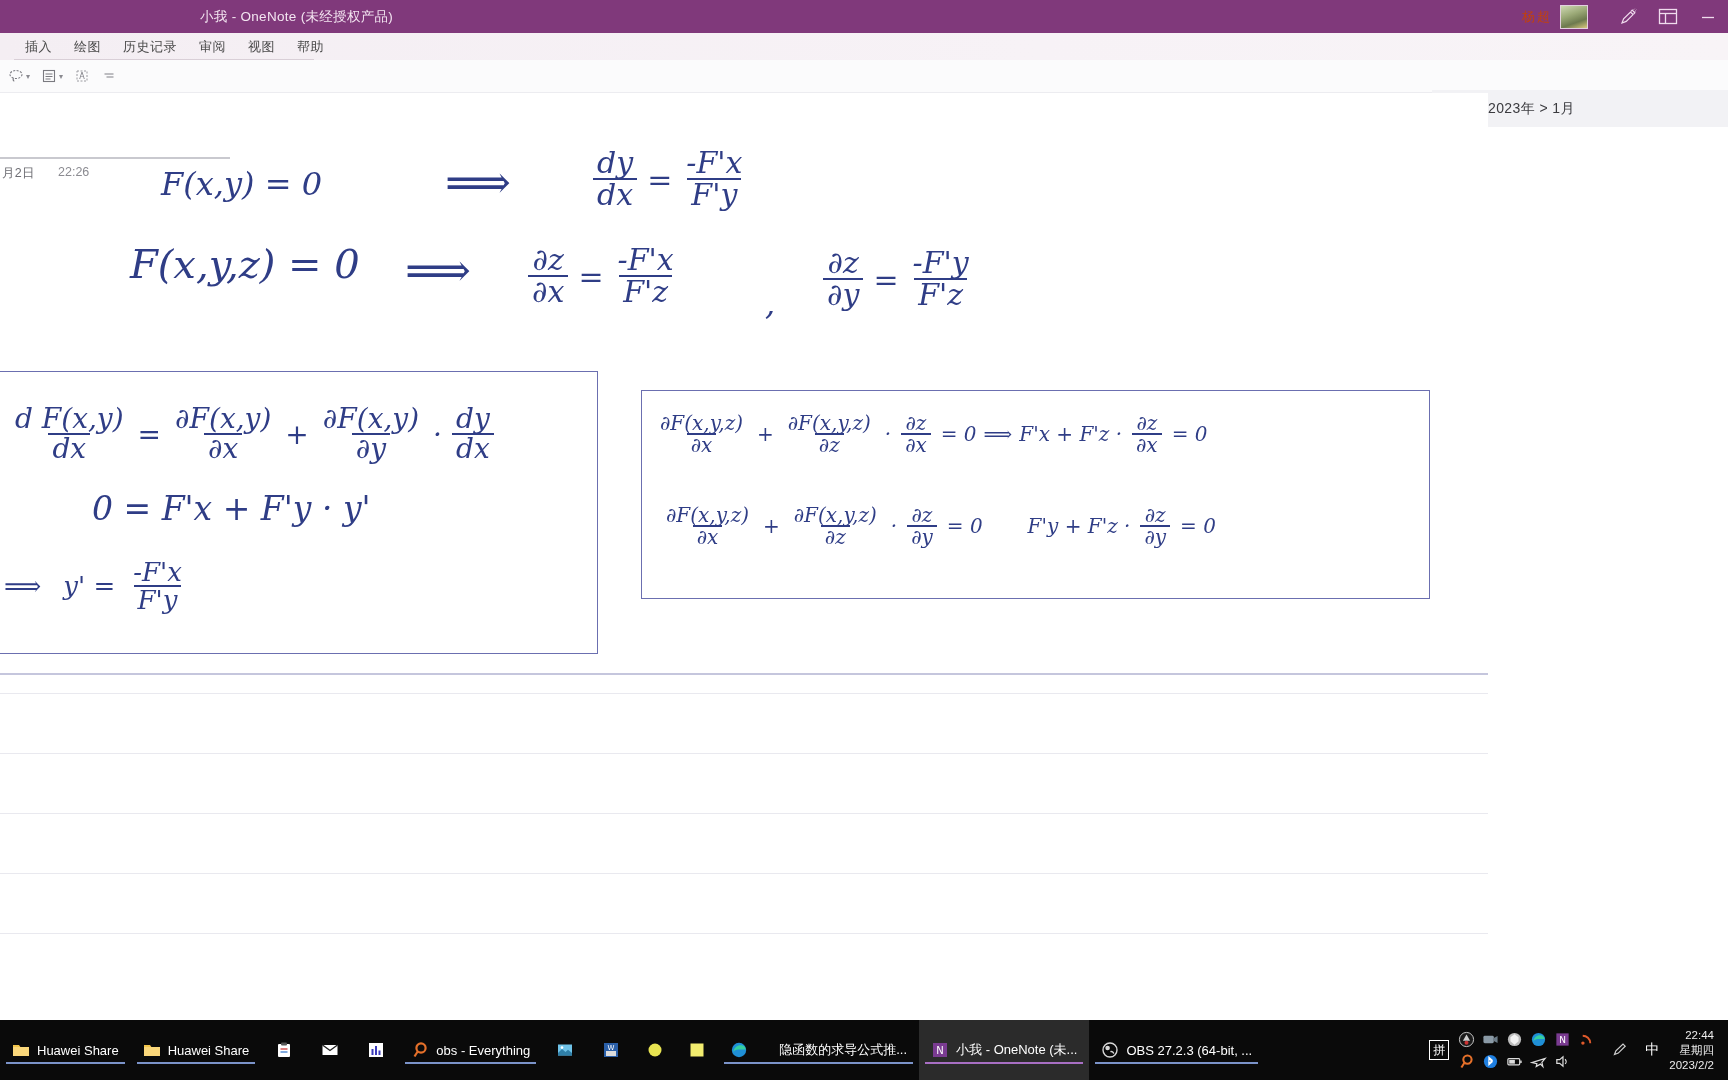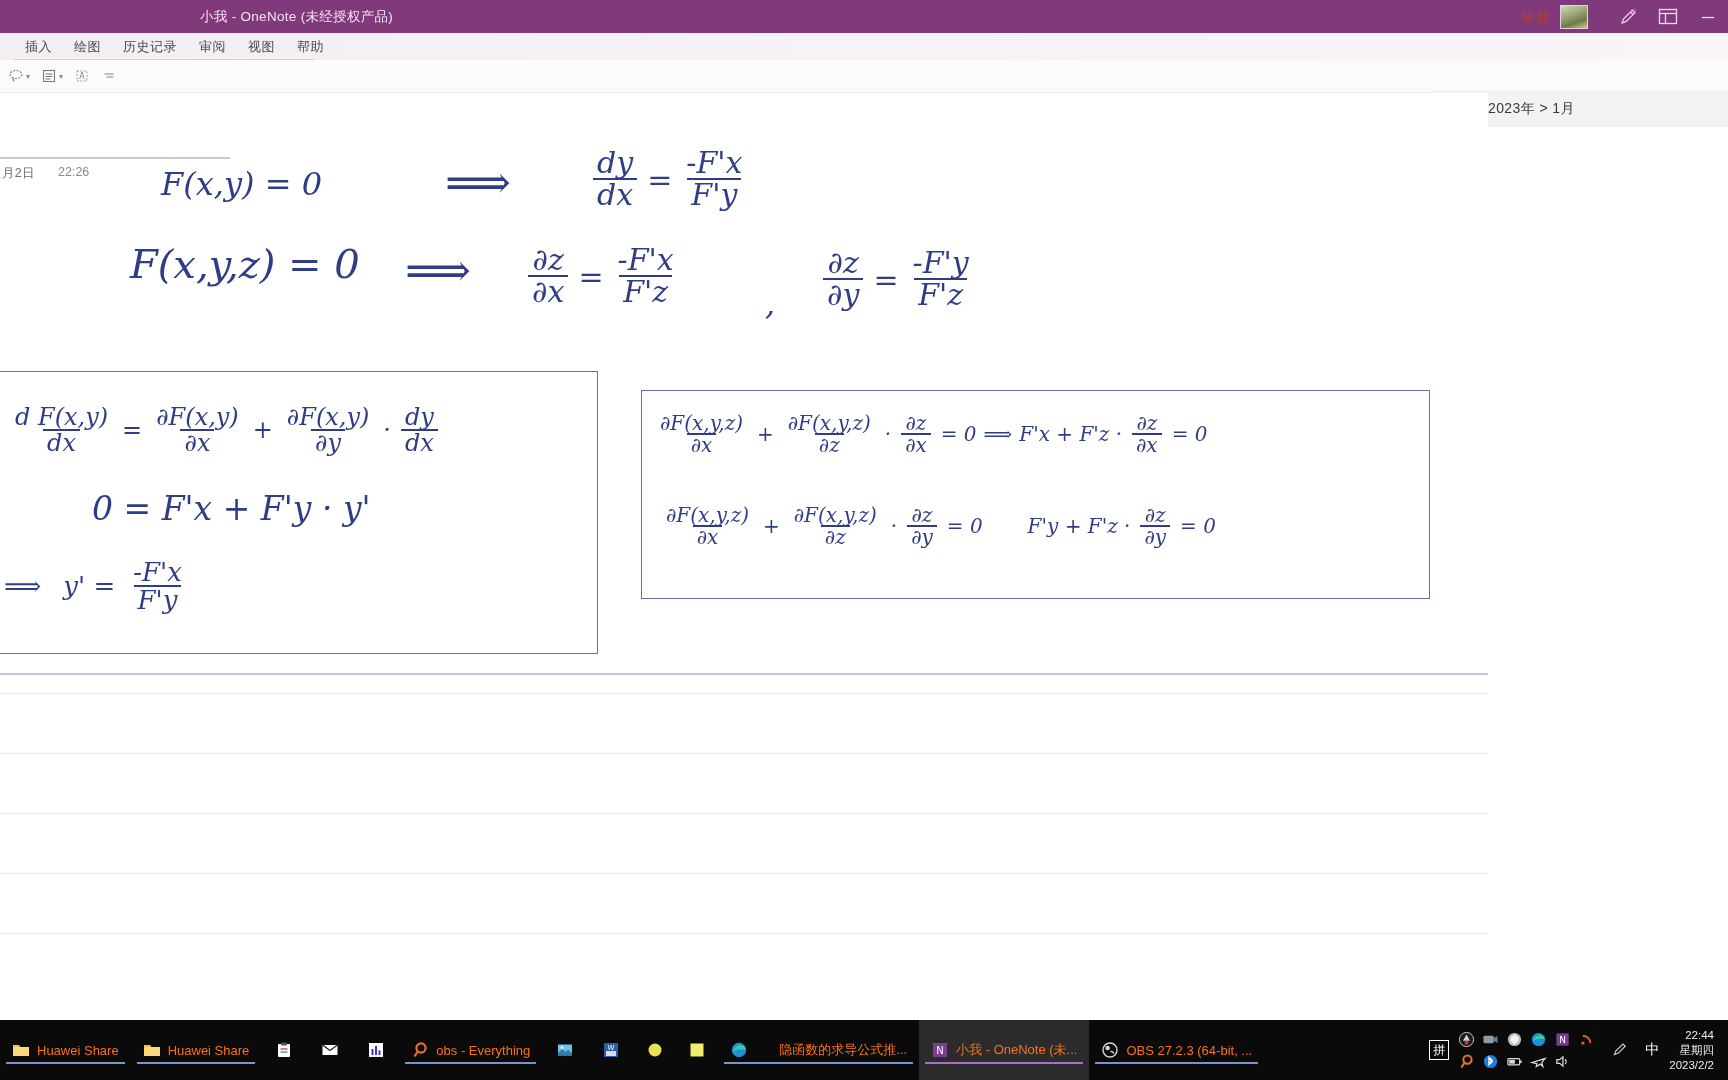--- a/index.html
+++ b/index.html
@@ -139,21 +139,21 @@
   }
 
   
   .taskbar{
     position:absolute; left:0; bottom:0; width:1728px; height:60px;
     background:#0a0a0a; display:flex; align-items:stretch;
   }
   .tb-items{ display:flex; align-items:center; height:100%; }
   .tk{
     position:relative; height:100%; display:flex; align-items:center; gap:7px;
-    padding:0 12px; color:#f97316; font-size:13px; white-space:nowrap;
+    padding:0 12px; color:#ffffff; font-size:13px; white-space:nowrap;
   }
   .tk .tk-underline{
     position:absolute; left:6px; right:6px; bottom:16px; height:2px; background:#7b93c9;
   }
   .tk.active{ background:#2b2b2b; }
   .tk-ico{ width:18px; height:18px; flex:0 0 auto; display:block; }
   .tk-lbl{ overflow:hidden; text-overflow:ellipsis; }
   .tray{
     margin-left:auto; display:flex; align-items:center; gap:0px; padding-right:8px; height:100%;
   }
@@ -315,21 +315,21 @@
       </span>
       <span class="op">=</span>
       <span class="frac">
         <span class="num">-F'y</span>
         <span class="den">F'z</span>
       </span>
     </div>
 
     <div class="inkbox" style="left:-6px; top:278px; width:604px; height:283px;"></div>
 
-    <div class="ink ink-row" style="left:8px; top:312px; font-size:24px;">
+    <div class="ink ink-row" style="left:8px; top:312px; font-size:28px;">
       <span class="frac">
         <span class="num">d F(x,y)</span>
         <span class="den">dx</span>
       </span>
       <span class="op">=</span>
       <span class="frac">
         <span class="num">∂F(x,y)</span>
         <span class="den">∂x</span>
       </span>
       <span class="op">+</span>

